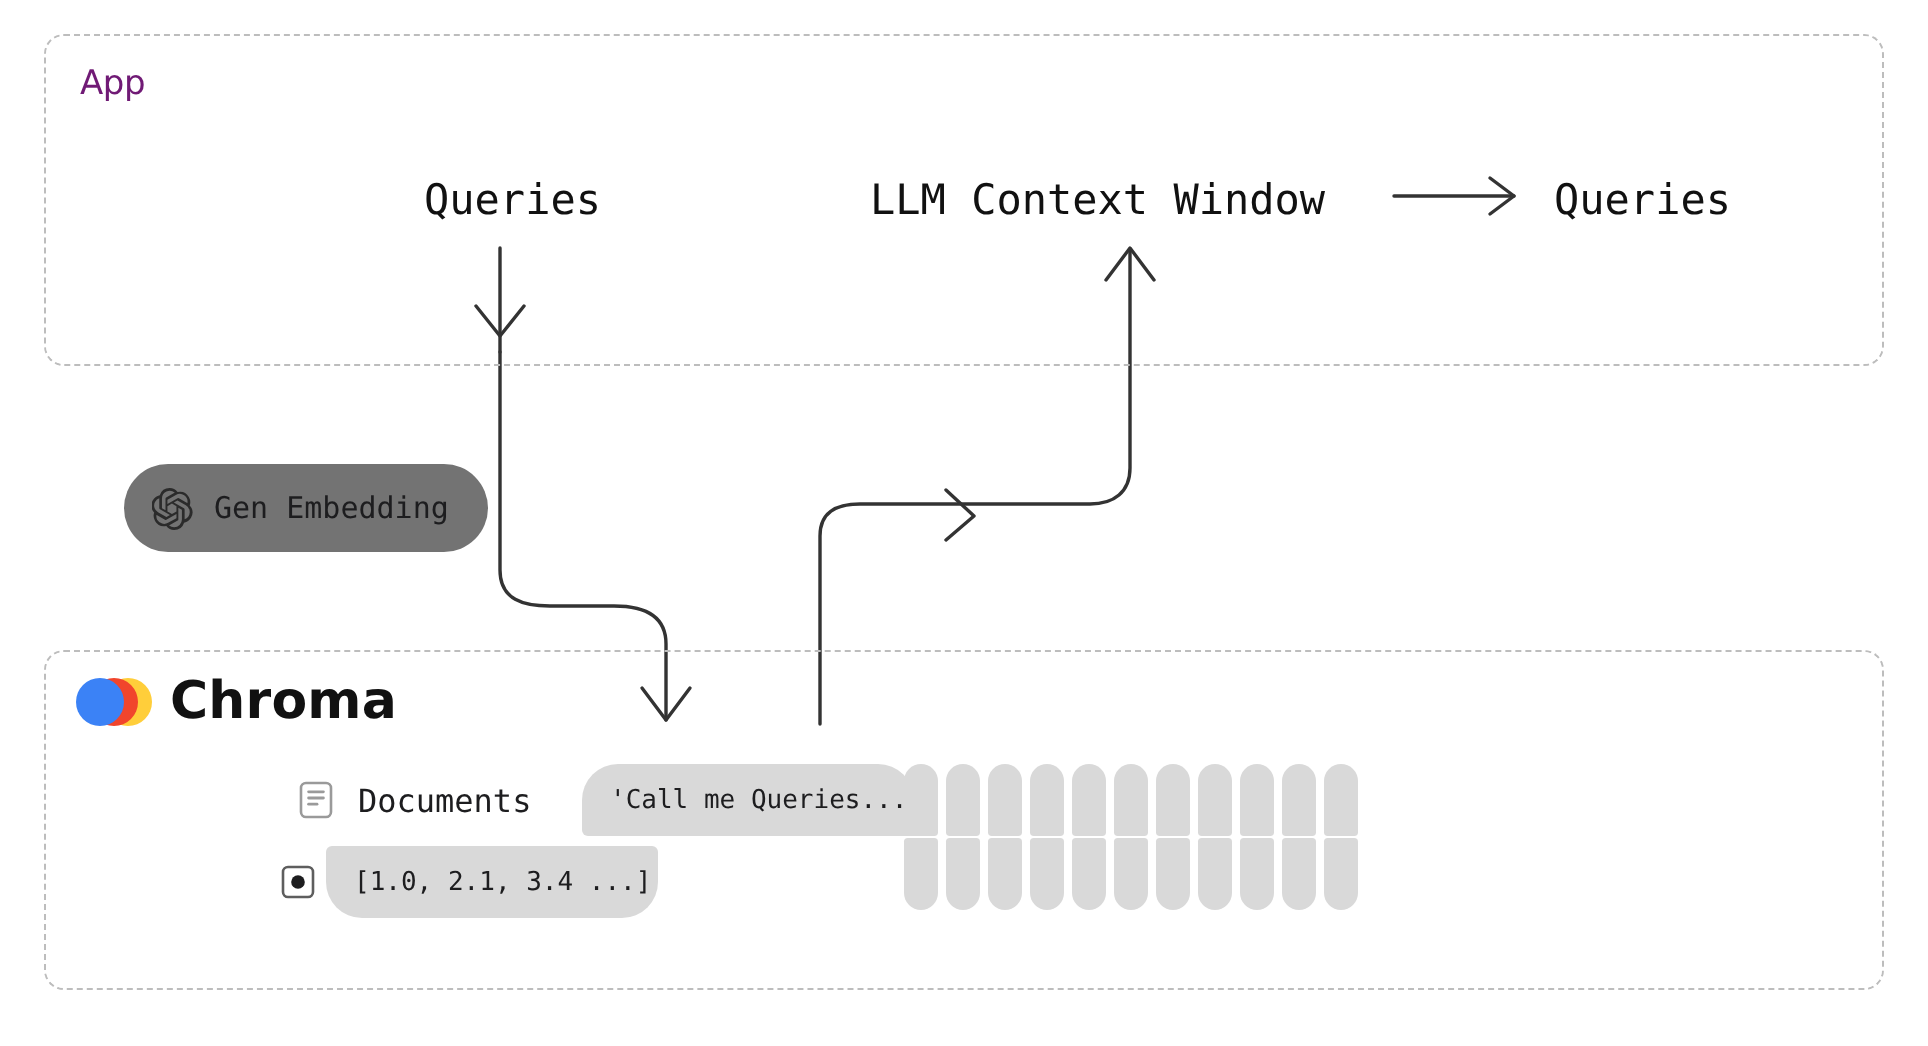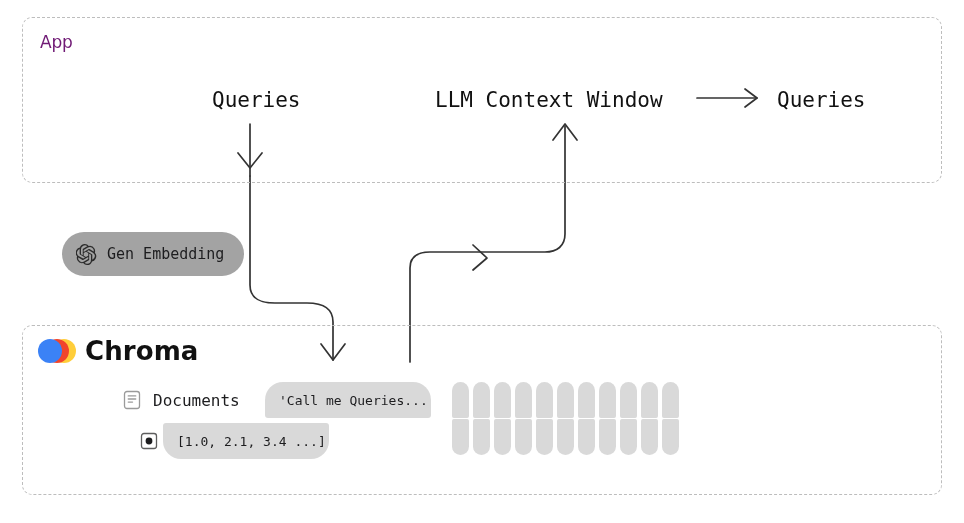--- a/index.html
+++ b/index.html
@@ -94,42 +94,42 @@
   #label-answer       { left: 777px; top: 88px; }
 
   
   #gen-embedding {
     position: absolute;
     left: 62px;
     top: 232px;
     height: 44px;
     padding: 0 20px 0 14px;
     border-radius: 22px;
-    background: #a3a3a3;
+    background: #737373;
     display: flex;
     align-items: center;
     gap: 10px;
     box-sizing: border-box;
   }
   #gen-embedding .oai-icon { flex: 0 0 auto; display: block; }
   #gen-embedding .ge-text {
     font-family: "DejaVu Sans Mono", monospace;
     font-size: 15px;
     color: #1d1d1f;
     white-space: nowrap;
   }
 
   
   .data-row {
     position: absolute;
     display: flex;
     align-items: center;
     height: 36px;
   }
-  #row-documents  { left: 122px; top: 382px; }
+  #row-documents  { left: 148px; top: 382px; }
   #row-embeddings { left: 139px; top: 423px; }
 
   .row-icon {
     width: 20px;
     height: 20px;
     flex: 0 0 auto;
     display: block;
   }
   .row-name {
     font-family: "DejaVu Sans Mono", monospace;

